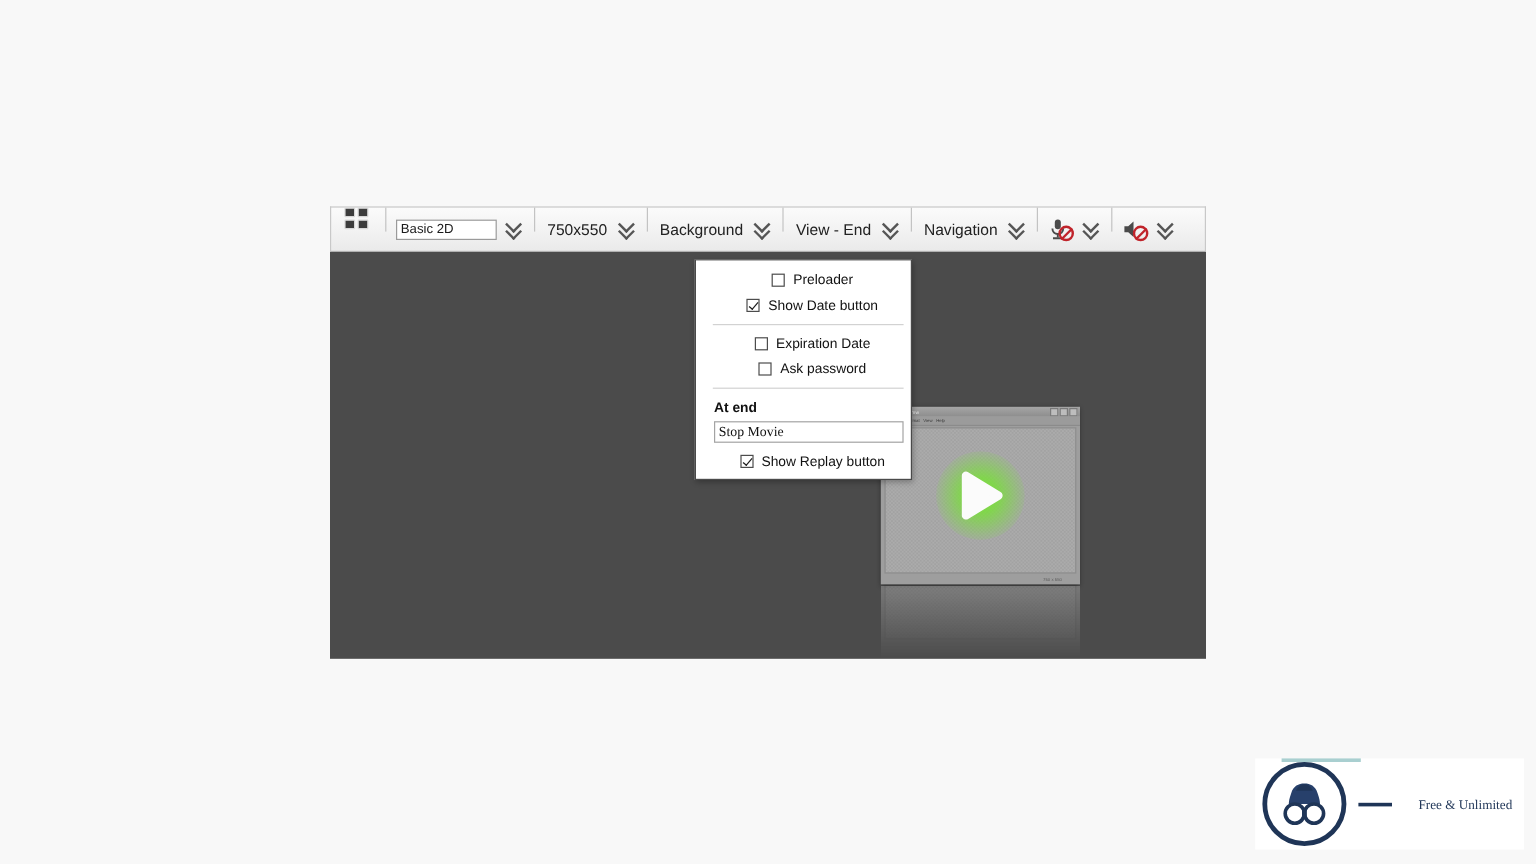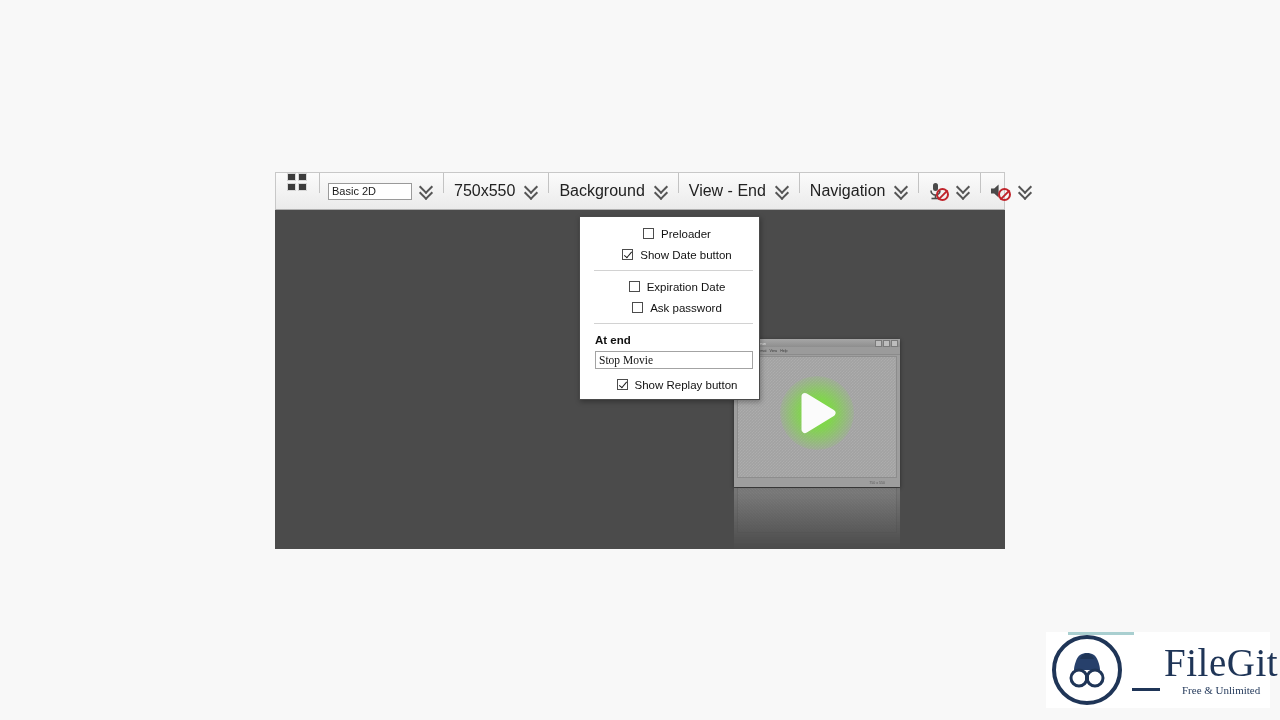--- a/index.html
+++ b/index.html
@@ -88,21 +88,21 @@
     font-size: 11px;
     color: #1a1a1a;
     line-height: 15px;
     padding: 0 3px;
     font-family: "Liberation Sans", sans-serif;
     white-space: nowrap;
     overflow: hidden;
   }
 
   .tb-label {
-    font-size: 16px;
+    font-size: 13px;
     color: #222222;
     white-space: nowrap;
     padding: 0 2px;
     cursor: default;
   }
 
   
   .dchev {
     width: 14px;
     height: 20px;
@@ -636,21 +636,20 @@
     <div class="wm-logo">
       <svg width="62" height="62" viewBox="0 0 62 62" aria-hidden="true">
         <path d="M20 22c2-6 6-8 11-8s9 2 11 8c1.5 4 2 7 2 9H18c0-2 .5-5 2-9z" fill="#27406b"></path>
         <path d="M24 20c1.5-4 4.5-5.5 7-5.5s5.5 1.5 7 5.5" fill="#1f3557"></path>
         <circle cx="23" cy="39" r="8" fill="none" stroke="#1f3557" stroke-width="3"></circle>
         <circle cx="39" cy="39" r="8" fill="none" stroke="#1f3557" stroke-width="3"></circle>
         <rect x="29" y="36" width="4" height="6" fill="#1f3557"></rect>
       </svg>
     </div>
     <div class="wm-text">
-      <div class="wm-name">FileGit</div>
       <div class="wm-tag-row">
         <span class="wm-dash"></span>
         <span class="wm-tag">Free &amp; Unlimited</span>
         <span class="wm-dash"></span>
       </div>
     </div>
   </div>
 
 </div>
 

